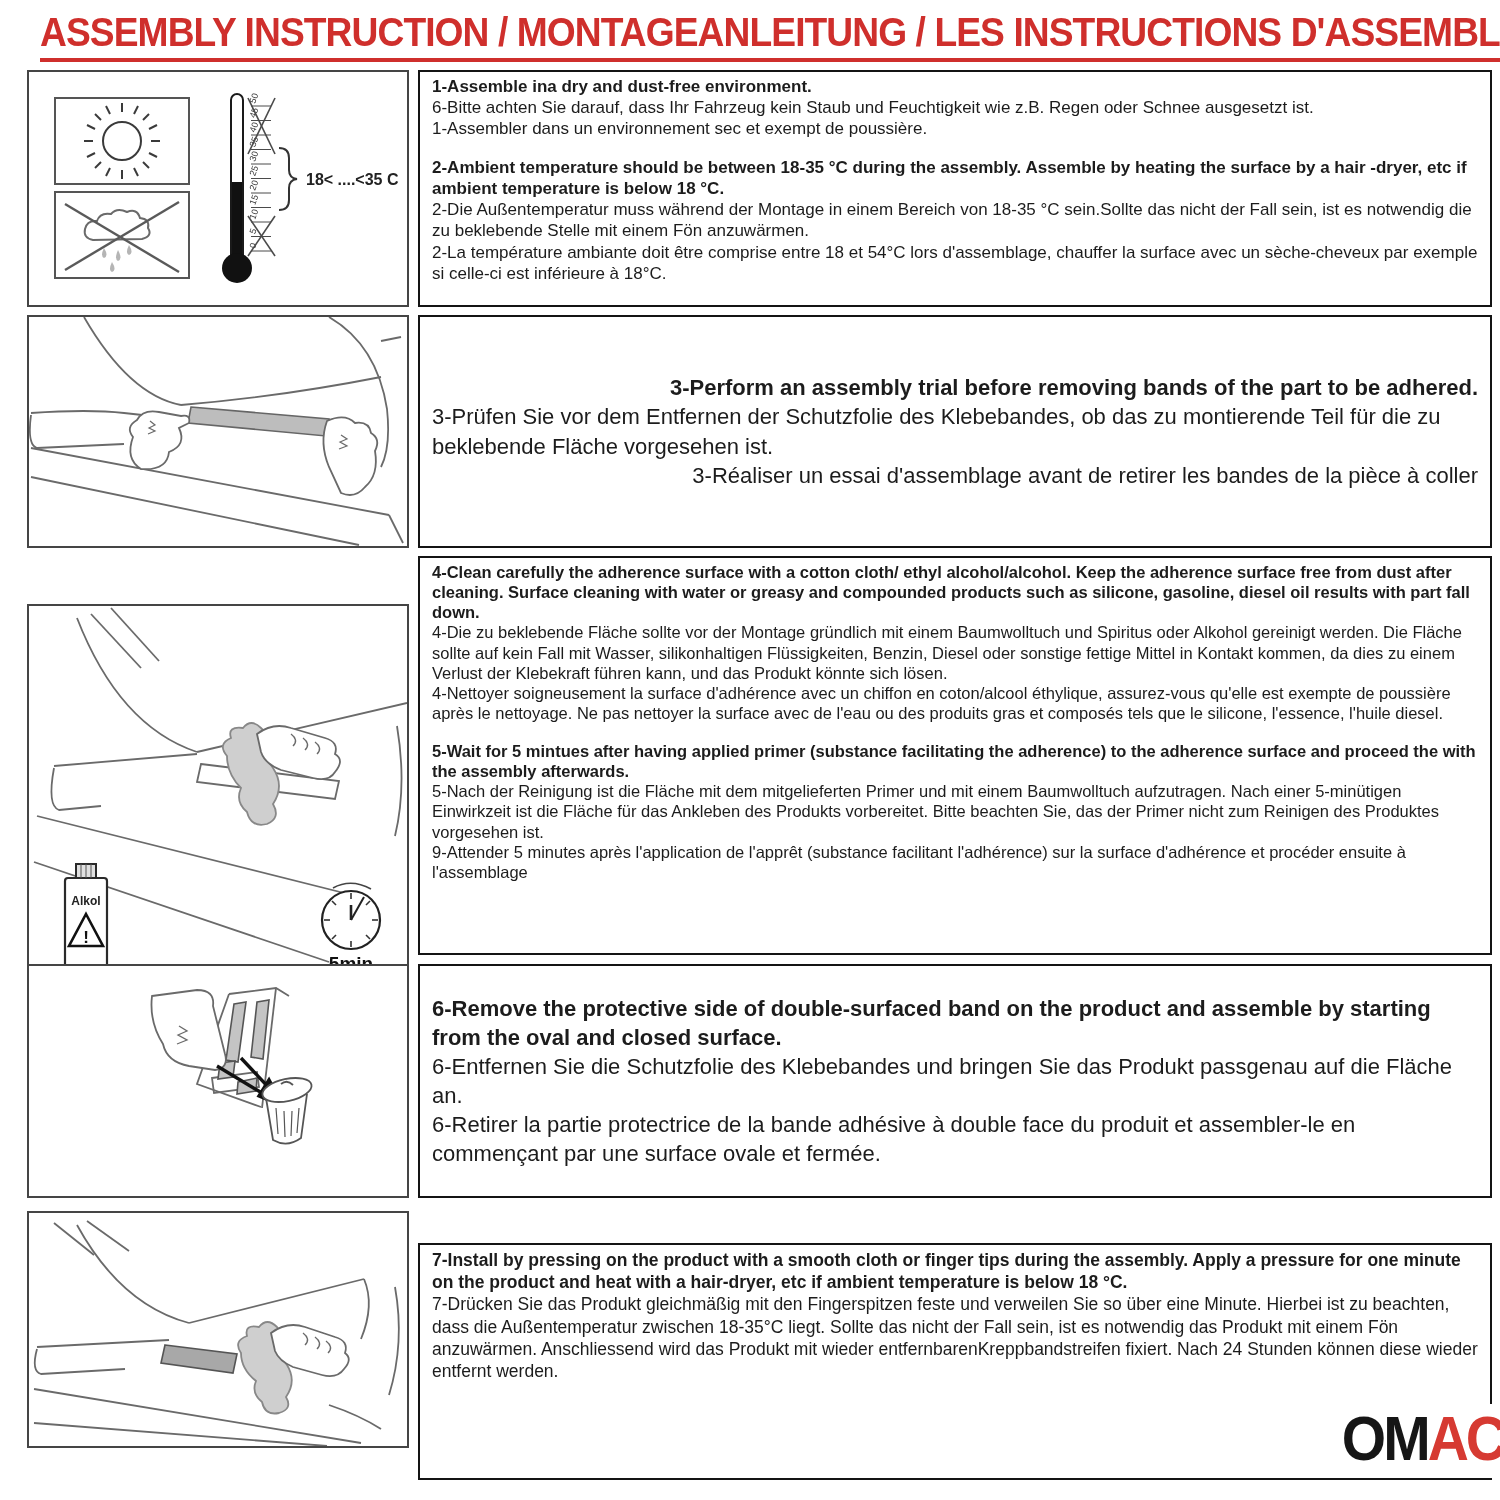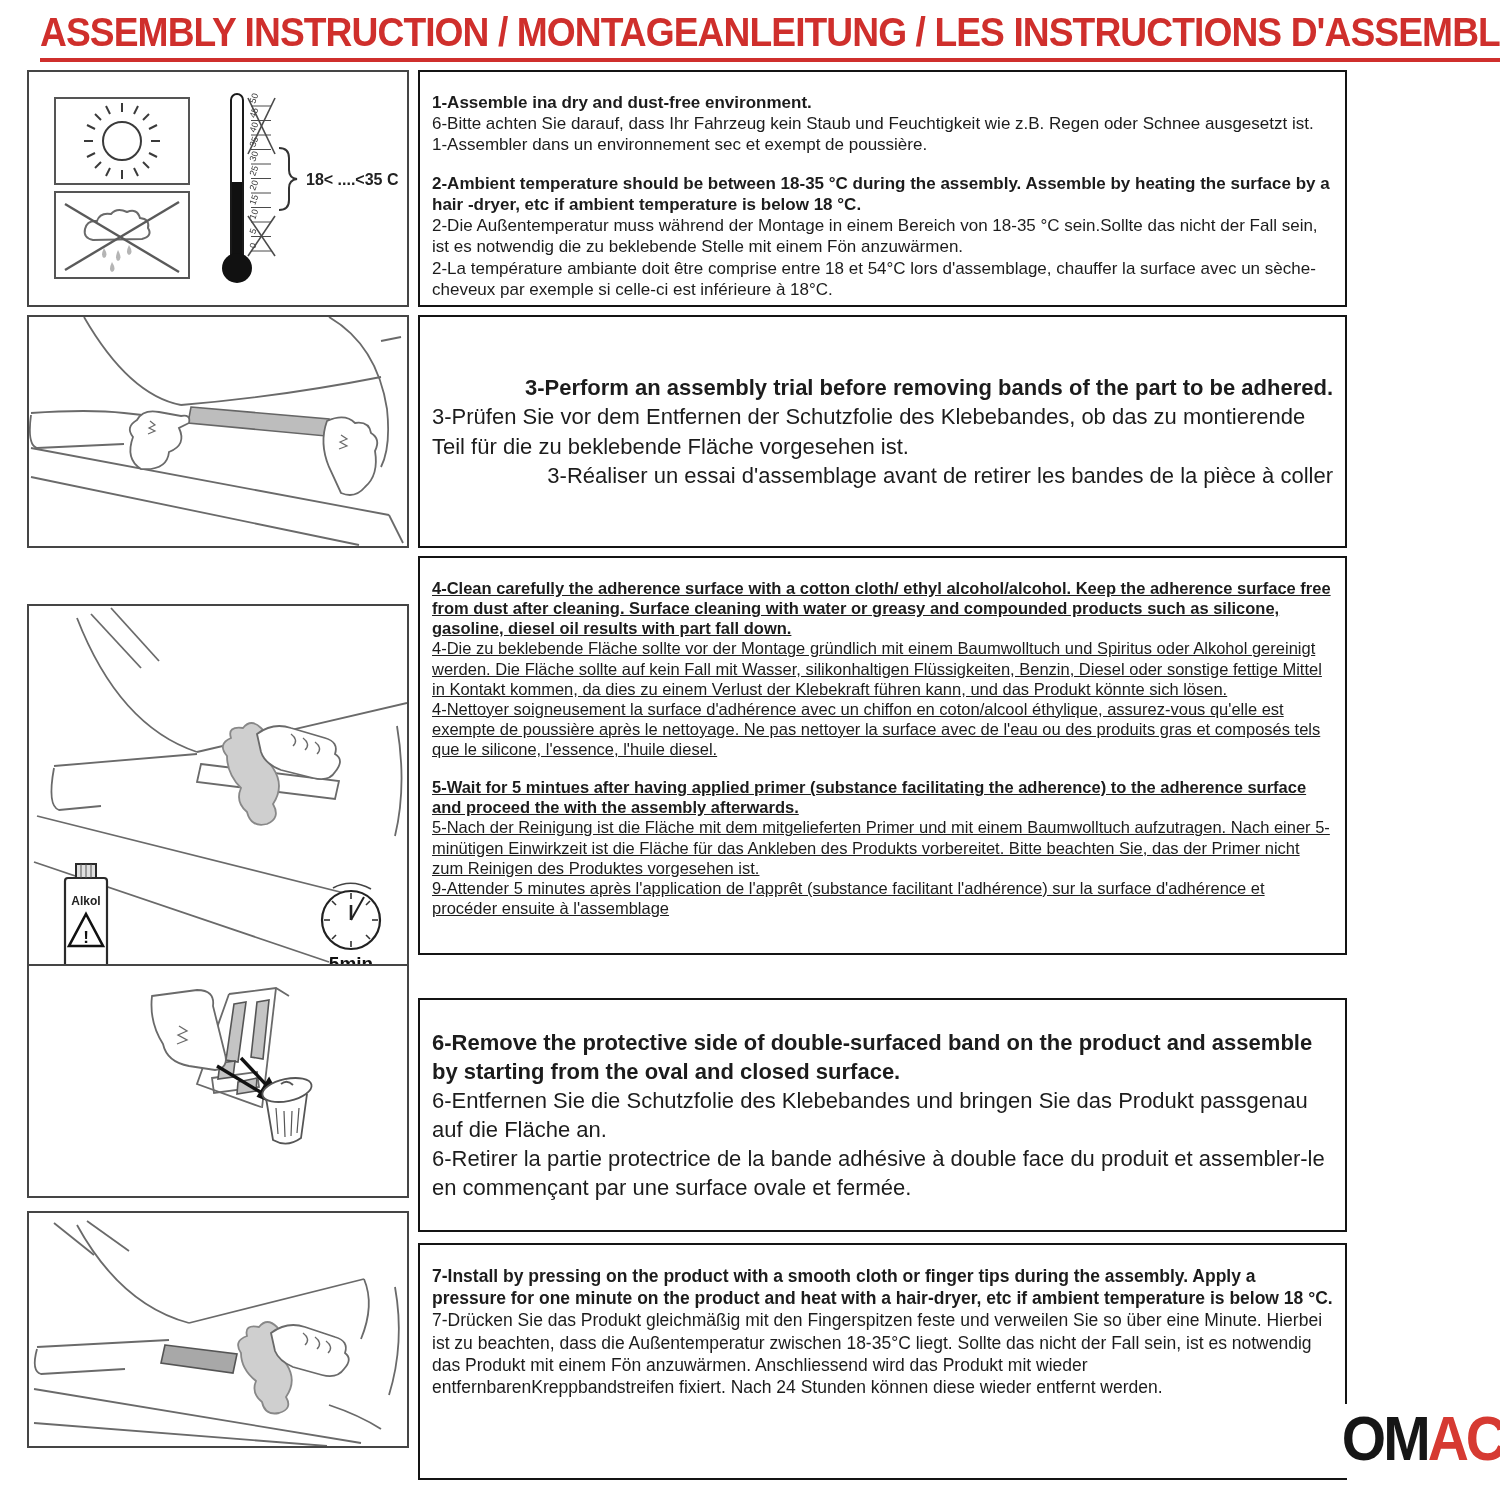--- a/index.html
+++ b/index.html
@@ -3,22 +3,22 @@
 <meta charset="utf-8">
 <style>
   html,body{margin:0;padding:0;background:#ffffff;}
   .sheet{position:relative;width:1500px;height:1500px;background:#ffffff;overflow:hidden;
          font-family:"Liberation Sans","DejaVu Sans",sans-serif;color:#1c1c1c;}
   .title{position:absolute;left:40px;top:10px;white-space:nowrap;
          font-size:40px;font-weight:bold;letter-spacing:-1px;color:#cf2f2c;
          border-bottom:4px solid #cf2f2c;padding-bottom:3px;
          transform:scaleX(0.93);transform-origin:left top;}
   .ibox{position:absolute;left:27px;width:382px;border:2px solid #454545;background:#fff;box-sizing:border-box;}
-  .tbox{position:absolute;left:418px;width:929px;border:2px solid #141414;background:#fff;box-sizing:border-box;
-        padding:20px 12px;}
+  .tbox{position:absolute;left:418px;width:1074px;border:2px solid #141414;background:#fff;box-sizing:border-box;
+        padding:4px 12px;}
   .tbox p{margin:0;}
   .small p{font-size:17px;line-height:1.24;}
   .smaller p{font-size:16.5px;line-height:1.22;}
   .med p{font-size:17.5px;line-height:1.27;}
   .big{display:flex;flex-direction:column;justify-content:center;align-items:flex-end;}
   .big p{font-size:22px;line-height:1.32;}
   .b{font-weight:bold;}
   .gap{margin-top:18px !important;}
   svg{display:block;}
   .logo{position:absolute;left:1280px;top:1404px;width:216px;height:74px;background:#fff;
@@ -206,21 +206,21 @@
           <line x1="303" y1="333" x2="307" y2="329"></line>
             <line x1="337" y1="299" x2="341" y2="295"></line>
         </g>
         <line x1="322" y1="314" x2="335" y2="291" stroke="#222" stroke-width="2"></line>
         <line x1="322" y1="314" x2="322" y2="299" stroke="#222" stroke-width="2.6"></line>
         <text x="322" y="364" text-anchor="middle" font-size="19" font-weight="bold" fill="#111">5min</text>
       </g>
     </svg>
   </div>
 
-  <div class="tbox smaller" style="top:556px;height:399px;text-decoration:underline;">
+  <div class="tbox smaller" style="top:556px;height:399px;">
     <p class="b">4-Clean carefully the adherence surface with a cotton cloth/ ethyl alcohol/alcohol. Keep the adherence surface free from dust after cleaning. Surface cleaning with water or greasy and compounded products such as silicone, gasoline, diesel oil results with part fall down.</p>
     <p>4-Die zu beklebende Fläche sollte vor der Montage gründlich mit einem Baumwolltuch und Spiritus oder Alkohol gereinigt werden. Die Fläche sollte auf kein Fall mit Wasser, silikonhaltigen Flüssigkeiten, Benzin, Diesel oder sonstige fettige Mittel in Kontakt kommen, da dies zu einem Verlust der Klebekraft führen kann, und das Produkt könnte sich lösen.</p>
     <p>4-Nettoyer soigneusement la surface d'adhérence avec un chiffon en coton/alcool éthylique, assurez-vous qu'elle est exempte de poussière après le nettoyage. Ne pas nettoyer la surface avec de l'eau ou des produits gras et composés tels que le silicone, l'essence, l'huile diesel.</p>
     <p class="b gap">5-Wait for 5 mintues after having applied primer (substance facilitating the adherence) to the adherence surface and proceed the with the assembly afterwards.</p>
     <p>5-Nach der Reinigung ist die Fläche mit dem mitgelieferten Primer und mit einem Baumwolltuch aufzutragen. Nach einer 5-minütigen Einwirkzeit ist die Fläche für das Ankleben des Produkts vorbereitet. Bitte beachten Sie, das der Primer nicht zum Reinigen des Produktes vorgesehen ist.</p>
     <p>9-Attender 5 minutes après l'application de l'apprêt (substance facilitant l'adhérence) sur la surface d'adhérence et procéder ensuite à l'assemblage</p>
   </div>
 
   <div class="ibox" style="top:964px;height:234px;">
     <svg width="378" height="230" viewBox="0 0 378 230">
@@ -252,21 +252,21 @@
 
       <g fill="#fff" stroke="#555" stroke-width="1.8">
         <path d="M 237 132 L 244 174 Q 258 182 272 172 L 278 128"></path>
         <ellipse cx="258" cy="124" rx="25" ry="11" transform="rotate(-12 258 124)"></ellipse>
         <path d="M 252 118 Q 258 113 264 119" fill="none"></path>
         <path d="M 247 142 l 2 26 M 255 145 l 1 26 M 263 145 l -1 25 M 270 142 l -2 25" stroke-width="1.2" fill="none"></path>
       </g>
     </svg>
   </div>
 
-  <div class="tbox big" style="top:964px;height:234px;margin-top:34px;">
+  <div class="tbox big" style="top:964px;height:234px;">
     <p class="b">6-Remove the protective side of double-surfaced band on the product and assemble by starting from the oval and closed surface.</p>
     <p>6-Entfernen Sie die Schutzfolie des Klebebandes und bringen Sie das Produkt passgenau auf die Fläche an.</p>
     <p>6-Retirer la partie protectrice de la bande adhésive à double face du produit et assembler-le en commençant par une surface ovale et fermée.</p>
   </div>
 
   <div class="ibox" style="top:1211px;height:237px;">
     <svg width="378" height="233" viewBox="0 0 378 233">
       <g fill="none" stroke="#6a6a6a" stroke-width="1.8">
         <path d="M 25 10 L 65 42"></path>
         <path d="M 58 8 L 100 38"></path>

